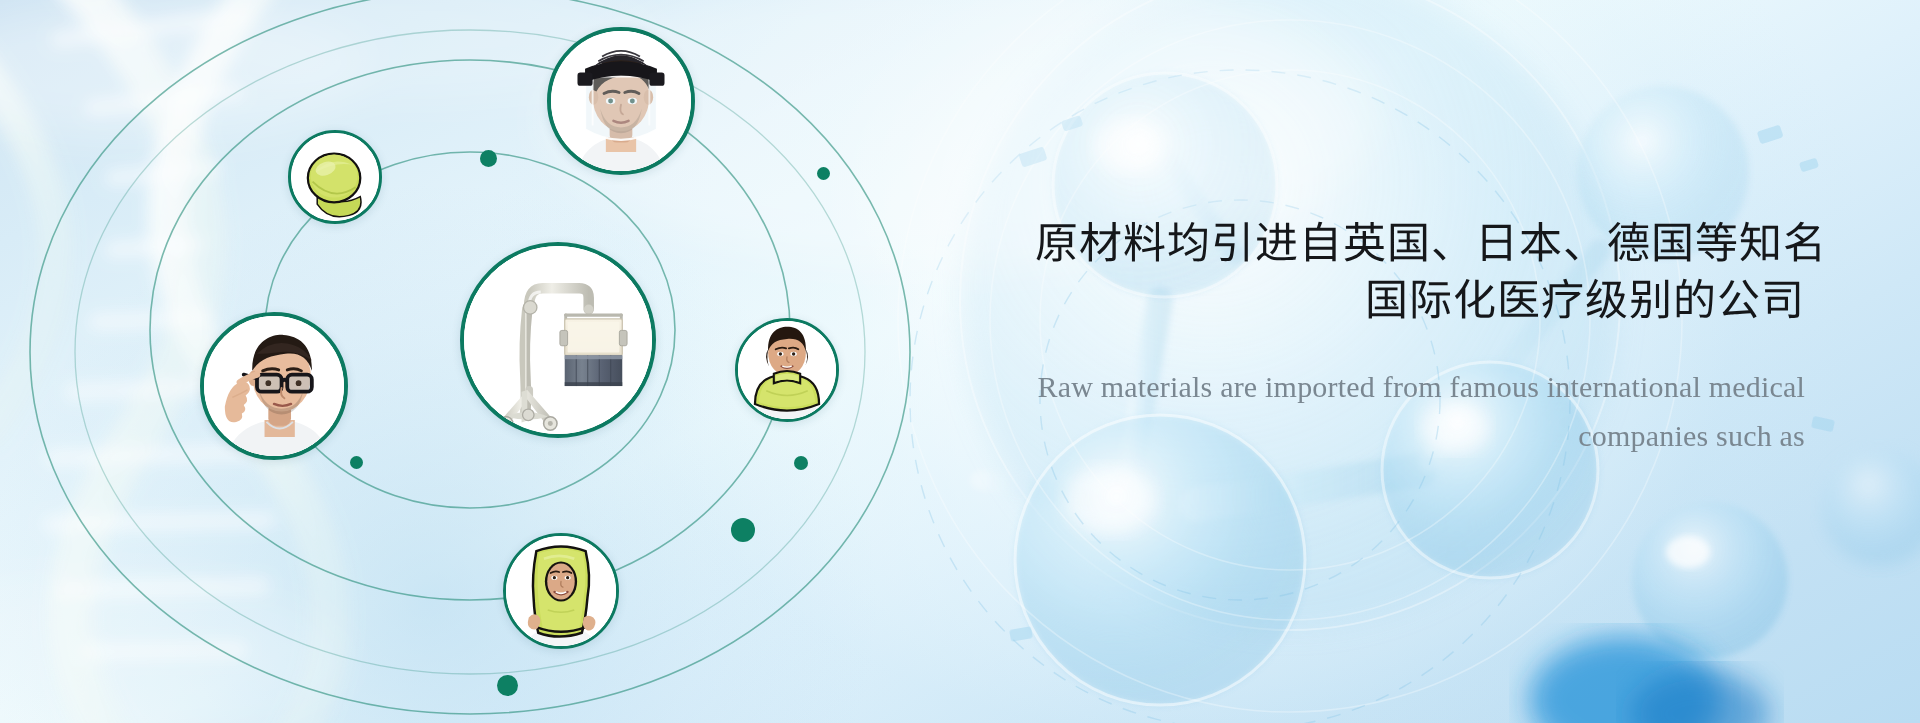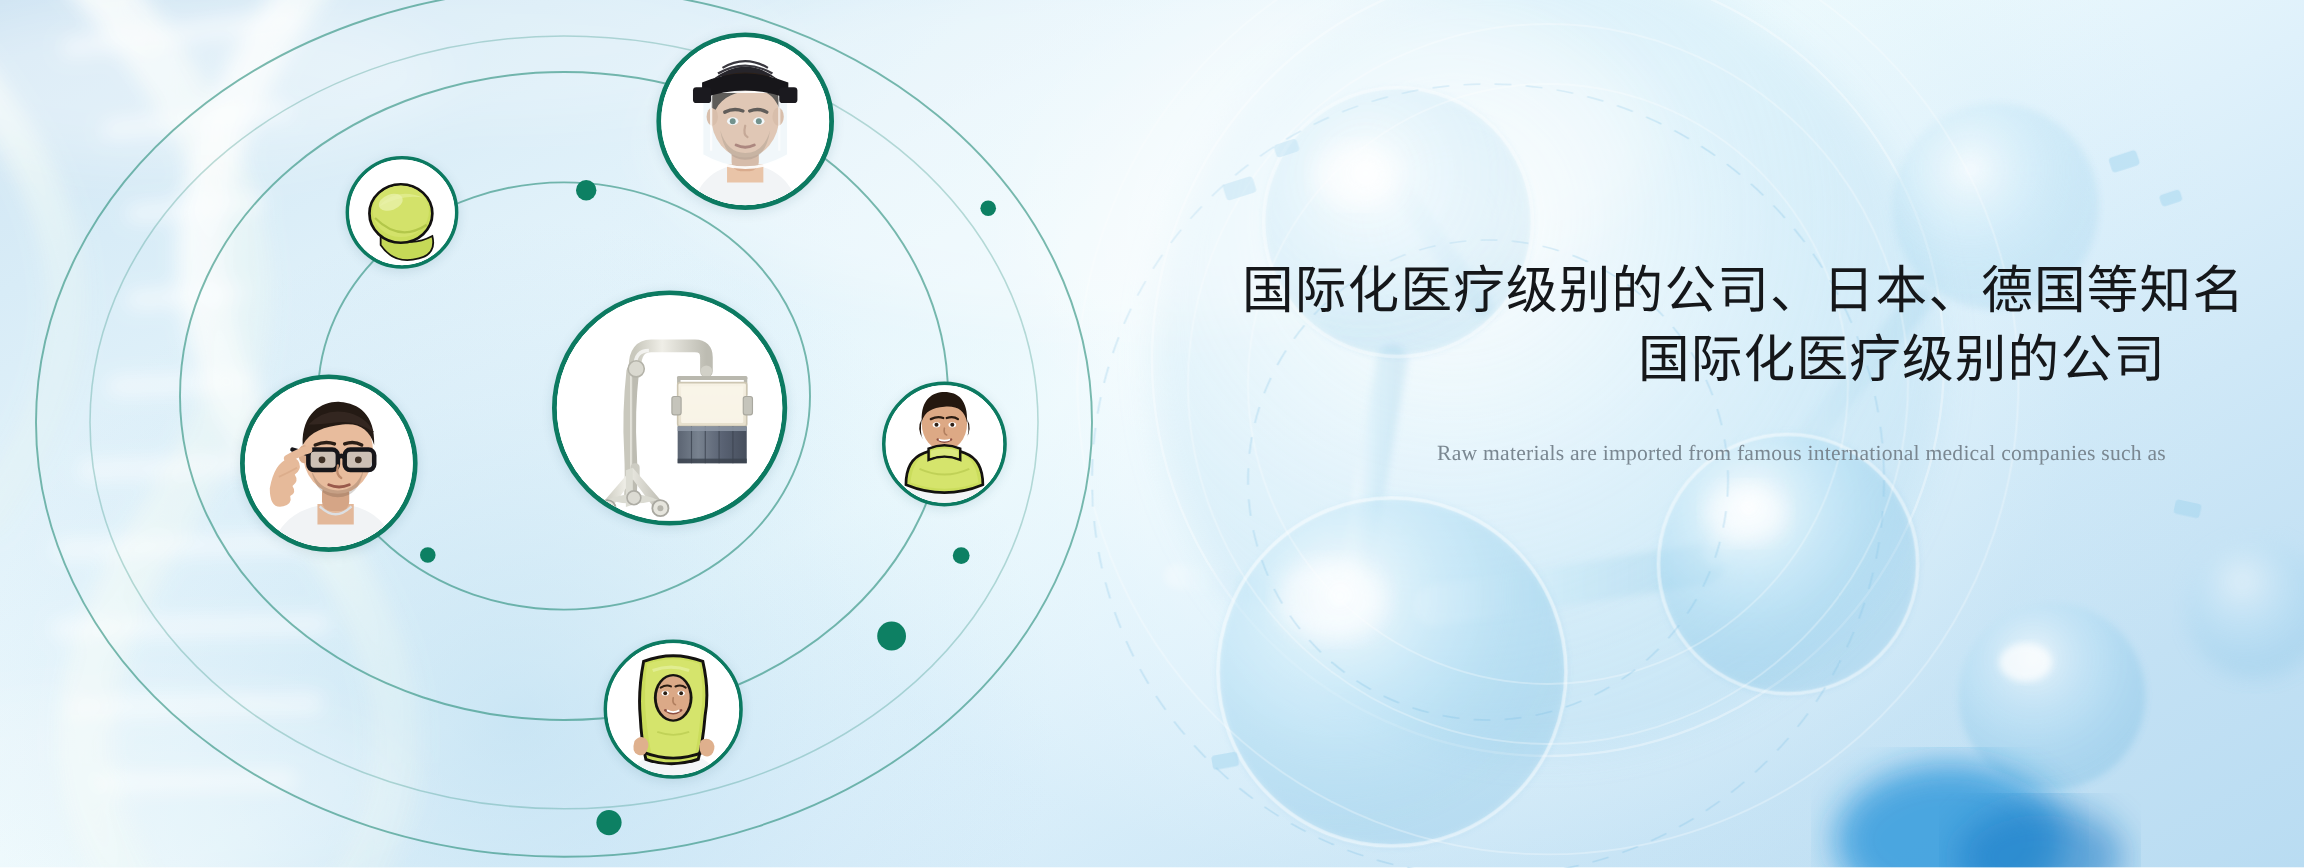--- a/index.html
+++ b/index.html
@@ -76,21 +76,21 @@
     line-height:1.33;
     color:#15171a;
     letter-spacing:1px;
     font-weight:400;
     white-space:nowrap;
   }
   .headline.l2{ }
   .sub{
     margin-top:34px;
     font-family:"Liberation Serif","DejaVu Serif",serif;
-    font-size:18px;
+    font-size:30px;
     line-height:1.62;
     color:#7a8791;
     letter-spacing:0.2px;
     font-weight:400;
   }
 
   
   .photo{position:absolute;inset:0;}
   .photo svg{width:100%;height:100%;display:block;}
 </style>
@@ -502,20 +502,20 @@
             <path d="M 40 24 q 16 -6 32 0" stroke="#e4ef9b" stroke-width="3" fill="none" opacity="0.8"></path>
             <path d="M 44 78 q 14 5 28 0" stroke="#b8cb50" stroke-width="1.6" fill="none" opacity="0.7"></path>
           </svg>
         </div>
       </div>
     </div>
 
   </div>
 
   <div id="copy">
-    <div class="headline l1">国际化医疗级别的公司、日本、德国等知名</div>
+    <div class="headline l1">原材料均引进自英国、日本、德国等知名</div>
     <div class="headline l2">国际化医疗级别的公司</div>
     <div class="sub">
       <div>Raw materials are imported from famous international medical companies such as</div>
     </div>
   </div>
 
 </div>
 
 </body></html>

